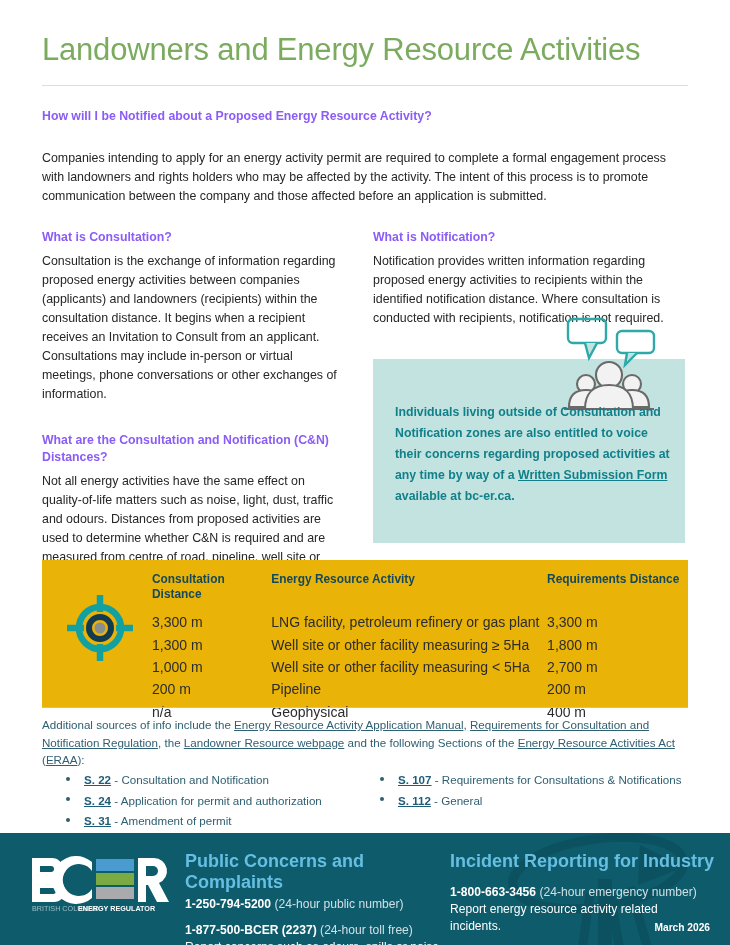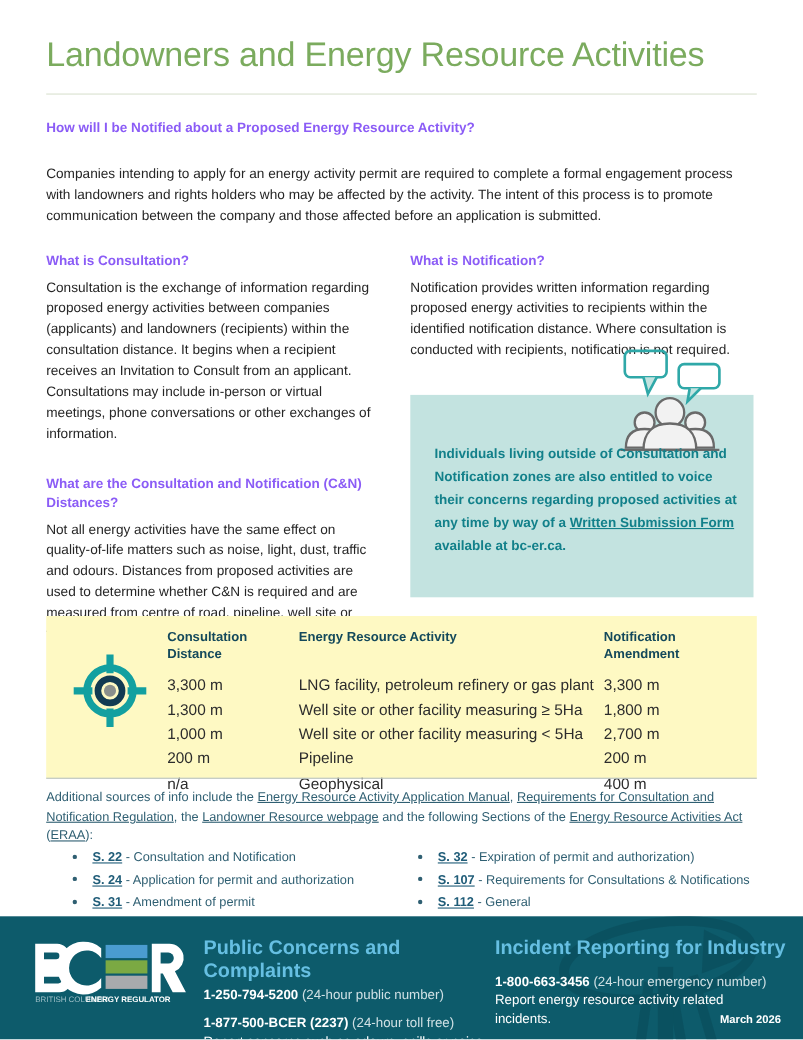--- a/index.html
+++ b/index.html
@@ -80,21 +80,21 @@
     height: 96px;
   }
 
   
   .table-band {
     position: absolute;
     left: 42px;
     top: 560px;
     width: 646px;
     height: 148px;
-    background: #fef9c3;
+    background: #eab308;
   }
   .table-band .rule-bottom {
     position: absolute; left: 0; right: 0; bottom: 0;
     height: 1px; background: #b9c2c4;
   }
   .target-icon { position: absolute; left: 22px; top: 32px; width: 72px; height: 72px; }
   .tbl { position: absolute; left: 110px; top: 12px; right: 6px; }
   .tbl table { width: 100%; border-collapse: collapse; }
   .tbl th {
     text-align: left;
@@ -248,21 +248,21 @@
       <circle cx="36" cy="36" r="11" fill="none" stroke="#123b52" stroke-width="6"></circle>
       <circle cx="36" cy="36" r="5.5" fill="#8a8f8c"></circle>
     </svg>
 
     <div class="tbl">
       <table>
         <thead>
           <tr>
             <th class="c-dist">Consultation Distance</th>
             <th class="c-act">Energy Resource Activity</th>
-            <th class="c-not">Notification Amendment</th>
+            <th class="c-not">Requirements Distance</th>
           </tr>
         </thead>
         <tbody>
           <tr>
             <td>3,300 m</td>
             <td>LNG facility, petroleum refinery or gas plant</td>
             <td>3,300 m</td>
           </tr>
           <tr>
             <td>1,300 m</td>
@@ -303,24 +303,20 @@
       <div class="bl-item">
         <span class="dot"></span>
         <span class="sref">S. 24</span><span> - Application for permit and authorization</span>
       </div>
       <div class="bl-item">
         <span class="dot"></span>
         <span class="sref">S. 31</span><span> - Amendment of permit</span>
       </div>
     </div>
     <div class="bcol bcol-2">
-      <div class="bl-item">
-        <span class="dot"></span>
-        <span class="sref">S. 32</span><span> - Expiration of permit and authorization)</span>
-      </div>
       <div class="bl-item">
         <span class="dot"></span>
         <span class="sref">S. 107</span><span> - Requirements for Consultations &amp; Notifications</span>
       </div>
       <div class="bl-item">
         <span class="dot"></span>
         <span class="sref">S. 112</span><span> - General</span>
       </div>
     </div>
   </div>

